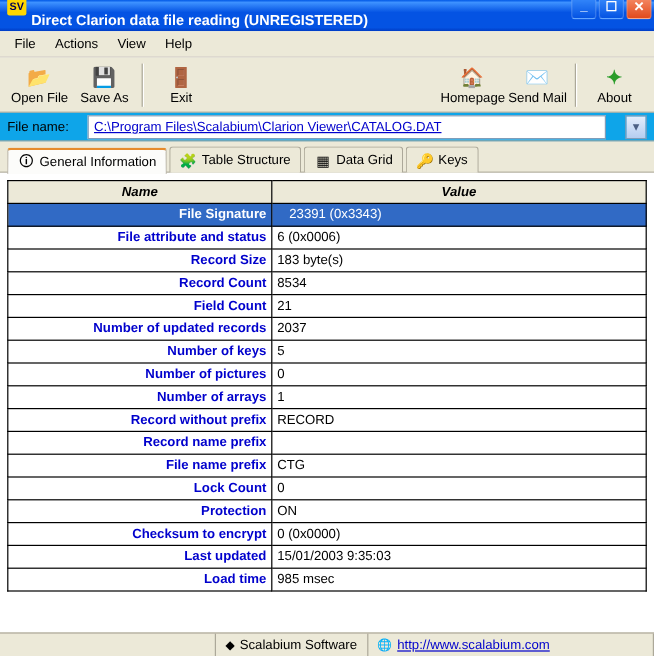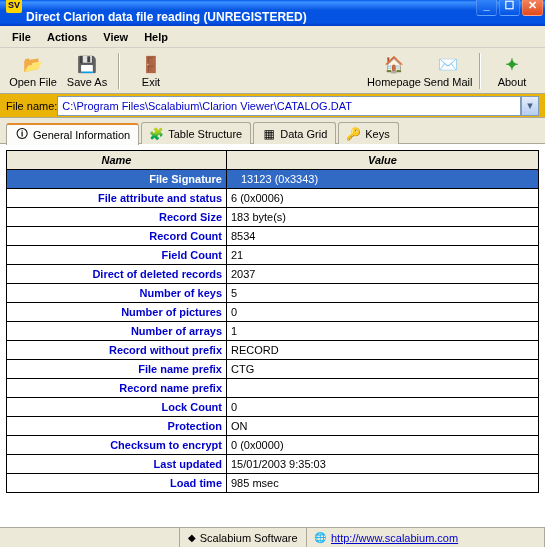--- a/index.html
+++ b/index.html
@@ -5,29 +5,29 @@
 * { box-sizing: border-box; margin: 0; padding: 0; }
 body { font-family: Tahoma, sans-serif; font-size: 11px; background: #fff; width: 545px; height: 547px; overflow: hidden; display: flex; flex-direction: column; }
 .titlebar { height: 26px; background: linear-gradient(to bottom, #0058e6 0%, #3d91ff 8%, #0453e3 40%, #0453e3 88%, #003bc4 100%); display: flex; align-items: center; padding: 0 2px 16px 6px; color: #fff; font-weight: bold; font-size: 12px; }
 .titlebar .app-icon { width: 16px; height: 16px; background: #ffd700; margin-right: 4px; display: flex; align-items: center; justify-content: center; font-size: 9px; color: #005; border-radius: 2px; }
 .titlebar .title { flex: 1; margin-top: 23px; }
 .win-controls { display: flex; gap: 2px; }
 .win-btn { width: 21px; height: 21px; border-radius: 3px; display: flex; align-items: center; justify-content: center; font-weight: bold; font-size: 11px; color: #fff; border: 1px solid #fff3; cursor: pointer; }
 .win-min, .win-max { background: linear-gradient(to bottom,#3d91ff,#0453e3); }
 .win-close { background: linear-gradient(to bottom,#f7936f,#e24a1e); }
 .menubar { height: 22px; background: #ece9d8; display: flex; align-items: center; padding: 0 4px; border-bottom: 1px solid #d4d0c8; }
-.menubar .menu-item { padding: 2px 8px; cursor: pointer; font-weight: bold; }
+.menubar .menu-item { padding: 2px 8px; cursor: pointer; }
 .toolbar { height: 46px; background: #ece9d8; display: flex; align-items: center; padding: 2px 6px; gap: 0; border-bottom: 1px solid #aca899; }
 .tool-btn { display: flex; flex-direction: column; align-items: center; justify-content: center; width: 54px; height: 42px; cursor: pointer; font-size: 11px; }
 .tool-btn .tool-icon { width: 22px; height: 22px; display: flex; align-items: center; justify-content: center; font-size: 16px; }
 .tool-sep { width: 2px; height: 36px; border-left: 1px solid #aca899; border-right: 1px solid #fff; margin: 0 4px; }
 .tool-spacer { flex: 1; }
-.filebar { height: 24px; background: #eab308; display: flex; align-items: center; padding: 2px 6px; gap: 0; border-bottom: 1px solid #aca899; }
+.filebar { height: 24px; background: #0ea5e9; display: flex; align-items: center; padding: 2px 6px; gap: 16px; border-bottom: 1px solid #aca899; }
 .filebar label { color: #000; }
-.filebar .path { flex: 1; height: 20px; border: 1px solid #7f9db9; background: #fff; color: #0000cc; padding: 0 4px; display: flex; align-items: center; }
+.filebar .path { flex: 1; height: 20px; border: 1px solid #7f9db9; background: #fff; color: #0000cc; padding: 0 4px; display: flex; align-items: center; text-decoration: underline; }
 .filebar .dd { width: 18px; height: 20px; border: 1px solid #7f9db9; background: linear-gradient(to bottom,#e4eefc,#b5cdf0); display: flex; align-items: center; justify-content: center; cursor: pointer; color: #4d6185; }
 .tabbar { height: 26px; background: #ece9d8; padding: 4px 6px 0 6px; display: flex; gap: 2px; border-bottom: 1px solid #aca899; }
 .tab { height: 22px; padding: 0 8px; display: flex; align-items: center; gap: 4px; border: 1px solid #aca899; border-bottom: none; border-radius: 3px 3px 0 0; background: #ece9d8; cursor: pointer; font-size: 11px; }
 .tab.active { background: #fcfcfa; border-top: 2px solid #e68b2c; position: relative; top: 1px; }
 .tab .tab-icon { width: 14px; height: 14px; display: flex; align-items: center; justify-content: center; font-size: 12px; }
 .content { flex: 1; background: #fff; padding: 6px; overflow: auto; }
 .grid { width: 100%; border-collapse: collapse; border: 1px solid #000; }
 .grid th { background: #ece9d8; border: 1px solid #000; padding: 3px 6px; font-weight: bold; font-size: 11px; text-align: center; font-style: italic; }
 .grid td { border: 1px solid #000; padding: 2px 4px; font-size: 11px; height: 19px; }
 .grid td.name { text-align: right; color: #0000cc; font-weight: bold; width: 220px; }
@@ -120,65 +120,65 @@
   <table class="grid">
     <thead>
       <tr>
         <th>Name</th>
         <th>Value</th>
       </tr>
     </thead>
     <tbody id="rows">
         <tr class="selected">
           <td class="name">File Signature</td>
-          <td class="value">13123 (0x3343)</td>
+          <td class="value">23391 (0x3343)</td>
         </tr>
         <tr>
           <td class="name">File attribute and status</td>
           <td class="value">6 (0x0006)</td>
         </tr>
         <tr>
           <td class="name">Record Size</td>
           <td class="value">183 byte(s)</td>
         </tr>
         <tr>
           <td class="name">Record Count</td>
           <td class="value">8534</td>
         </tr>
         <tr>
           <td class="name">Field Count</td>
           <td class="value">21</td>
         </tr>
         <tr>
-          <td class="name">Direct of deleted records</td>
+          <td class="name">Number of updated records</td>
           <td class="value">2037</td>
         </tr>
         <tr>
           <td class="name">Number of keys</td>
           <td class="value">5</td>
         </tr>
         <tr>
           <td class="name">Number of pictures</td>
           <td class="value">0</td>
         </tr>
         <tr>
           <td class="name">Number of arrays</td>
           <td class="value">1</td>
         </tr>
         <tr>
           <td class="name">Record without prefix</td>
           <td class="value">RECORD</td>
         </tr>
         <tr>
+          <td class="name">Record name prefix</td>
+          <td class="value"></td>
+        </tr>
+        <tr>
           <td class="name">File name prefix</td>
           <td class="value">CTG</td>
-        </tr>
-        <tr>
-          <td class="name">Record name prefix</td>
-          <td class="value"></td>
         </tr>
         <tr>
           <td class="name">Lock Count</td>
           <td class="value">0</td>
         </tr>
         <tr>
           <td class="name">Protection</td>
           <td class="value redval">ON</td>
         </tr>
         <tr>

